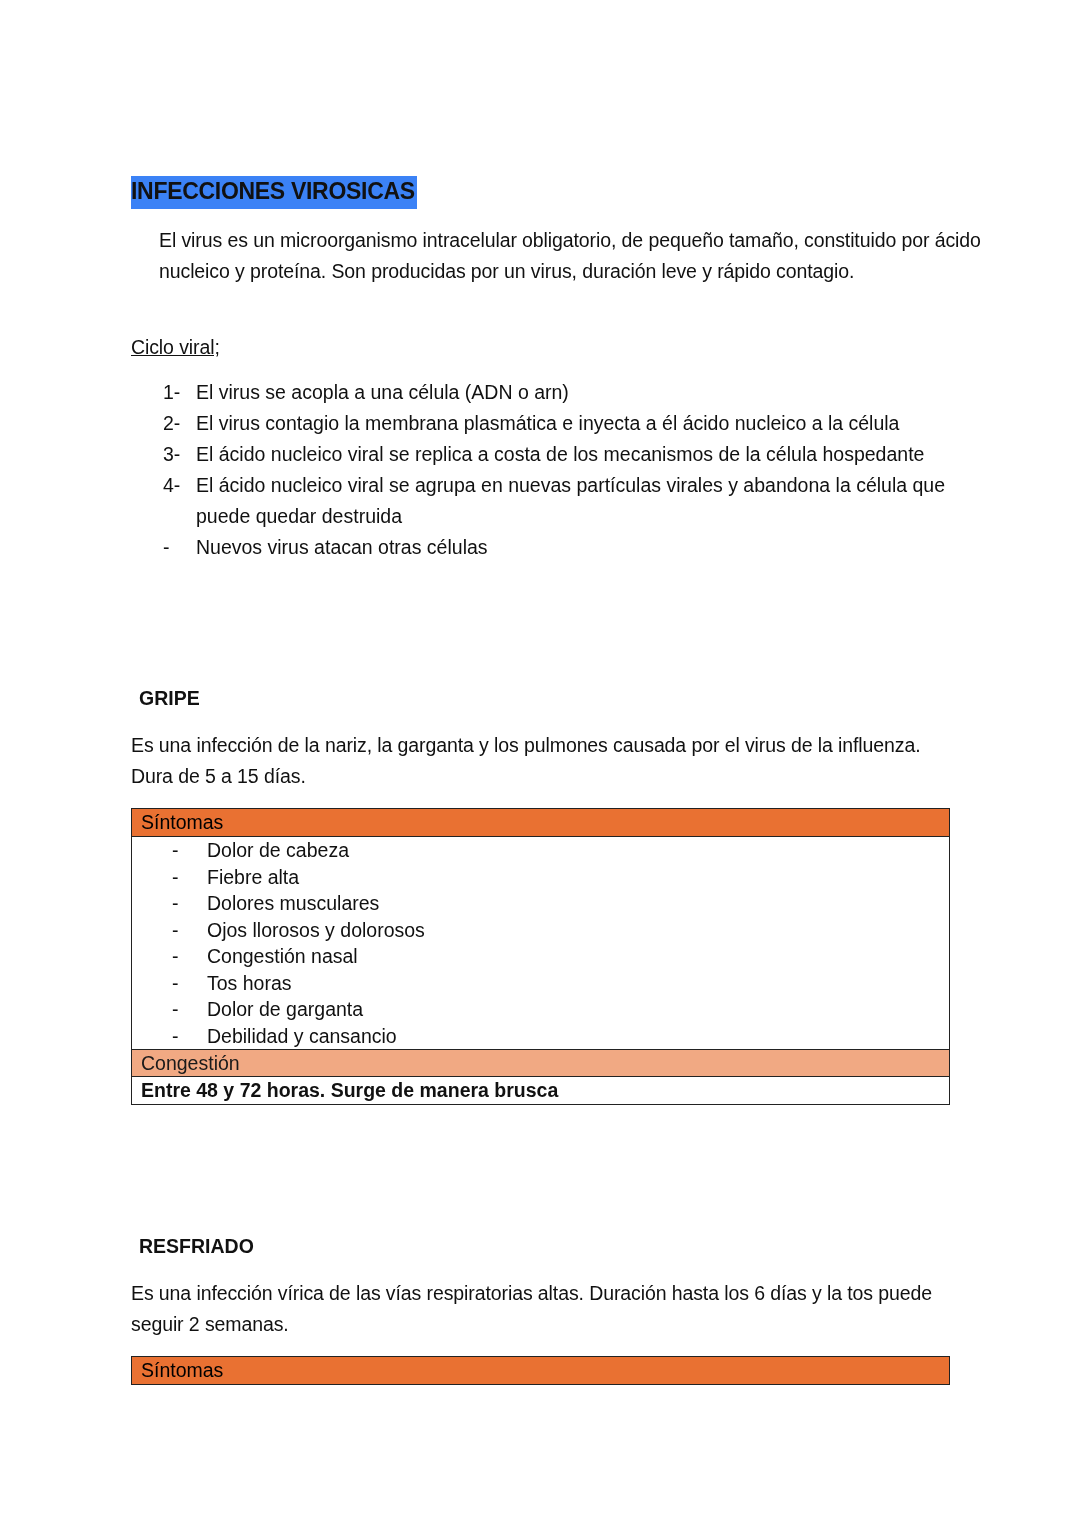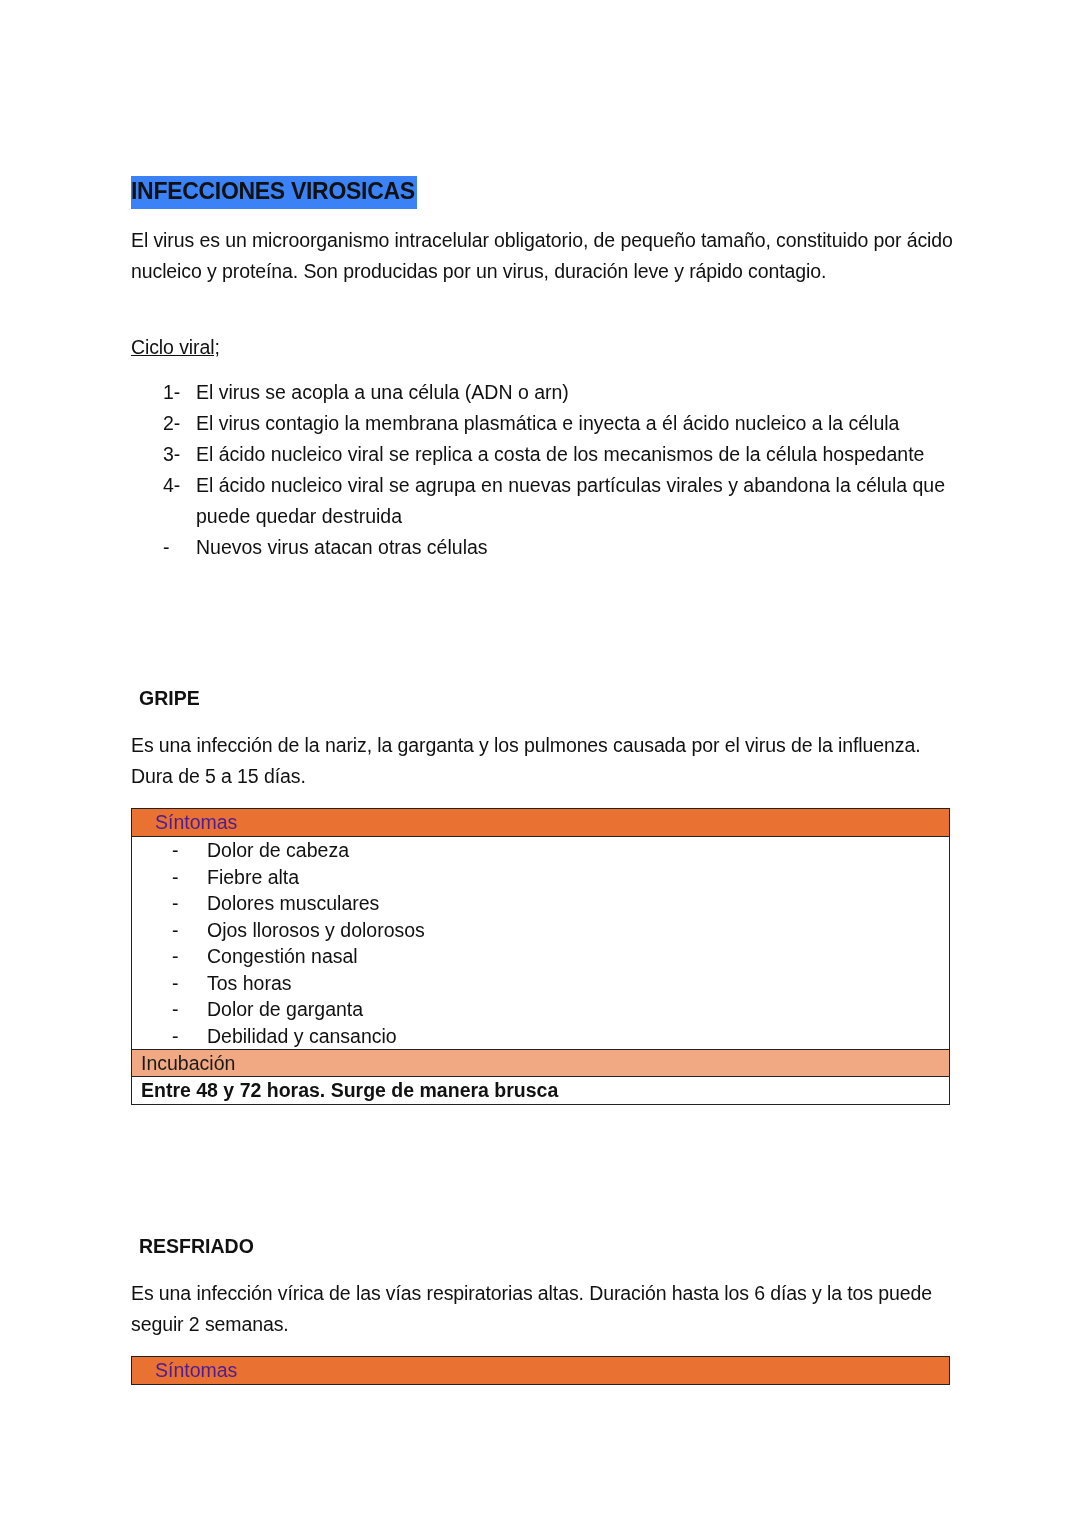--- a/index.html
+++ b/index.html
@@ -8,32 +8,32 @@
     font-family: "Liberation Sans", "DejaVu Sans", sans-serif;
     color: #111111;
   }
   .page { position: absolute; left: 131px; top: 0; width: 819px; }
   .title {
     position: absolute; top: 176px; left: 0;
     font-size: 23px; font-weight: bold; letter-spacing: -0.3px;
     background: #3b82f6; padding: 1px 2px 3px 0; line-height: 29px;
   }
   .p { position: absolute; left: 0; font-size: 19.5px; line-height: 30.5px; width: 830px; letter-spacing: -0.1px; }
-  .intro { top: 225px; }
+  .intro { top: 225px; margin-left: 28px; }
   .ciclo { top: 332px; text-decoration: underline; }
   .list { position: absolute; top: 377px; left: 32px; width: 800px; font-size: 19.5px; line-height: 31px; }
   .li { display: flex; }
   .li .num { width: 33px; flex: none; }
   .li .txt { flex: 1; }
   .h2 { position: absolute; left: 8px; font-size: 19.5px; font-weight: bold; }
   .gripe-h { top: 687px; }
   .gripe-p { top: 730px; }
   .table { position: absolute; left: 0; width: 817px; border: 1.5px solid #222; }
   .gripe-table { top: 808px; }
-  .hdr-dark { background: #e97132; border-bottom: 1.5px solid #222; height: 27px; line-height: 27px; padding-left: 23px; font-size: 19.5px; color: #4c1d95; }
+  .hdr-dark { background: #e97132; border-bottom: 1.5px solid #222; height: 27px; line-height: 27px; padding-left: 9px; font-size: 19.5px; color: #000000; }
   .hdr-light { background: #f1a983; border-top: 1.5px solid #222; border-bottom: 1.5px solid #222; height: 26px; line-height: 26px; padding-left: 9px; font-size: 19.5px; color: #1a1a1a; }
   .cell { padding-left: 9px; font-size: 19.5px; line-height: 26.5px; background: #fff; }
   .sym { padding-left: 40px; }
   .sym .row { display: flex; height: 26.5px; }
   .sym .dash { width: 35px; flex: none; }
   .resfriado-h { top: 1235px; }
   .resfriado-p { top: 1278px; }
   .resfriado-table { top: 1356px; }
 </style>
 </head>
@@ -102,21 +102,21 @@
         </div>
       <div class="row">
           <span class="dash">-</span>
           <span>Dolor de garganta</span>
         </div>
       <div class="row">
           <span class="dash">-</span>
           <span>Debilidad y cansancio</span>
         </div>
     </div>
-    <div class="hdr-light">Incubación</div>
+    <div class="hdr-light">Congestión</div>
     <div class="cell" style="height:27px;font-weight:bold;">Entre 48 y 72 horas. Surge de manera brusca</div>
   </div>
 
   <div class="h2 resfriado-h">RESFRIADO</div>
   <div class="p resfriado-p">Es una infección vírica de las vías respiratorias altas. Duración hasta los 6 días y la tos puede seguir 2 semanas.</div>
 
   <div class="table resfriado-table">
     <div class="hdr-dark" style="border-bottom:none;">Síntomas</div>
   </div>
 

